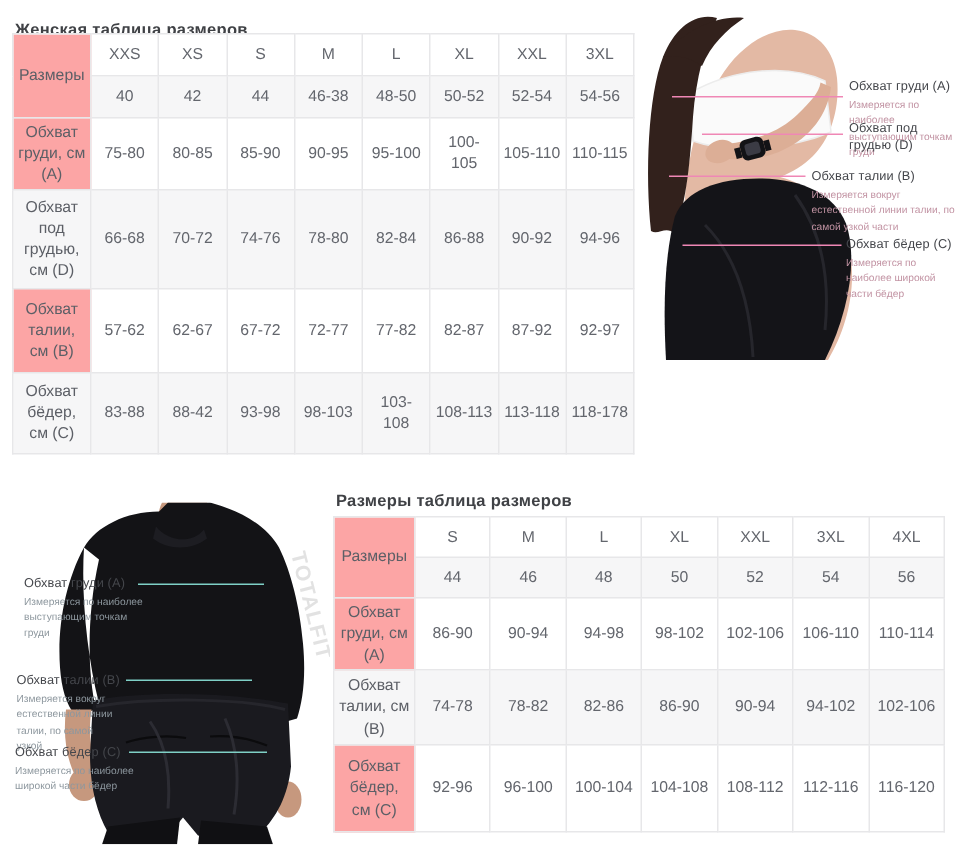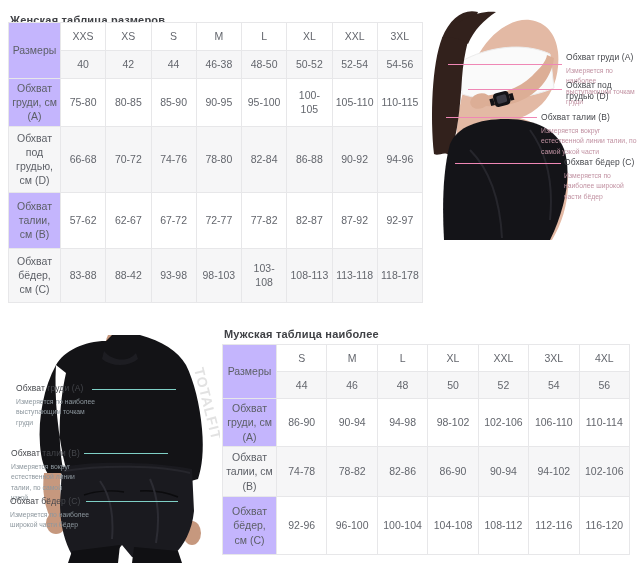--- a/index.html
+++ b/index.html
@@ -10,21 +10,21 @@
   #men-title{left:224px;top:328px;}
 
   .tbl-wrap{position:absolute;}
   #women-table{left:8px;top:22px;width:415px;}
   #men-table{left:222px;top:344px;width:408px;}
   table.tbl{border-collapse:collapse;table-layout:fixed;width:100%;background:#fff;
             font-size:10.5px;color:#63666d;}
   table.tbl th,table.tbl td{border:1px solid #e7e7e9;text-align:center;vertical-align:middle;
             font-weight:400;padding:2px 3px;line-height:1.35;background:#fff;}
   table.tbl tr.shade td,table.tbl tr.shade th{background:#f6f6f7;margin-left:16px;}
-  table.tbl th.corner,table.tbl th.rowlabel{color:#5c5f66;background:#c4b5fd;}
+  table.tbl th.corner,table.tbl th.rowlabel{color:#5c5f66;background:#fca5a5;}
   table.tbl tr.shade th.rowlabel{background:#f6f6f7;}
   #women-table tr:nth-child(1){height:28px;}
   #women-table tr:nth-child(2){height:28px;}
   #women-table tr:nth-child(3){height:44px;}
   #women-table tr:nth-child(4){height:66px;}
   #women-table tr:nth-child(5){height:56px;}
   #women-table tr:nth-child(6){height:54px;}
   #men-table tr:nth-child(1){height:27px;}
   #men-table tr:nth-child(2){height:27px;}
   #men-table tr:nth-child(3){height:48px;}
@@ -194,21 +194,21 @@
   </div>
   <div class="ann w" id="ann-w-hip">
     <div class="lbl nowrap">Обхват бёдер (C)</div>
     <div class="cap">Измеряется по наиболее широкой части бёдер</div>
   </div>
   <div class="mline w-line" id="line-w-bust"></div>
   <div class="mline w-line" id="line-w-underbust"></div>
   <div class="mline w-line" id="line-w-waist"></div>
   <div class="mline w-line" id="line-w-hip"></div>
 
-  <div class="section-title" id="men-title">Мужская таблица наиболее</div>
+  <div class="section-title" id="men-title">Размеры таблица размеров</div>
   <div class="tbl-wrap" id="men-table">
       <table class="tbl">
         <colgroup>
           <col style="width: 54px;">
           <col>
           <col>
           <col>
           <col>
           <col>
           <col>

